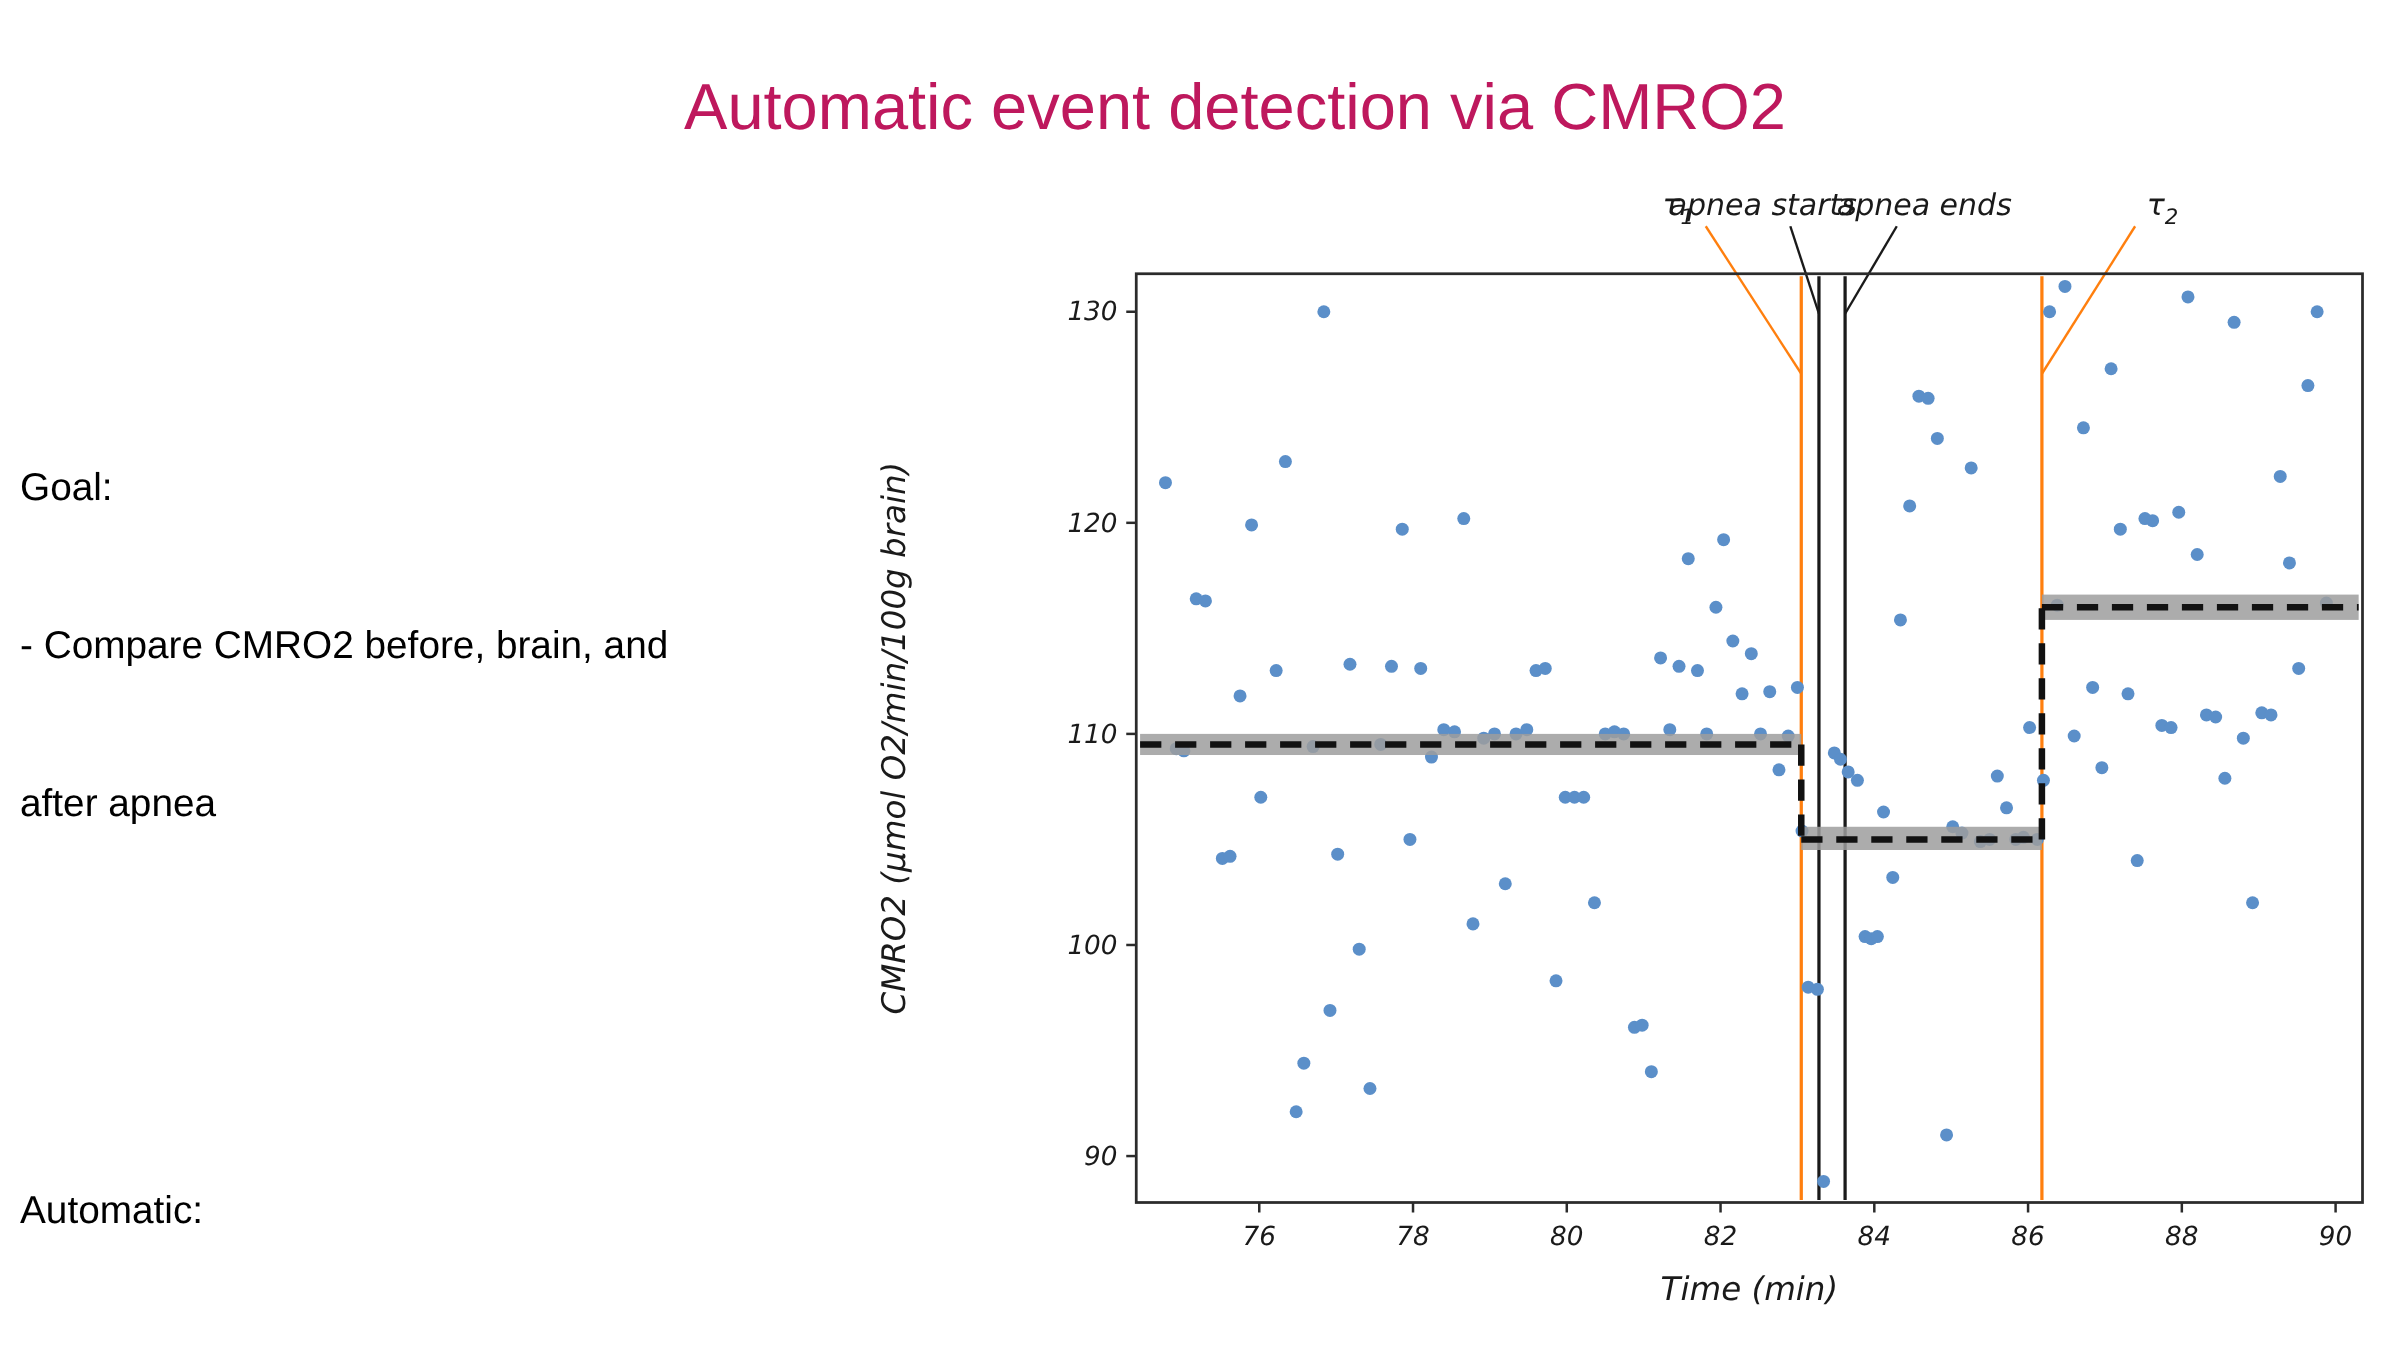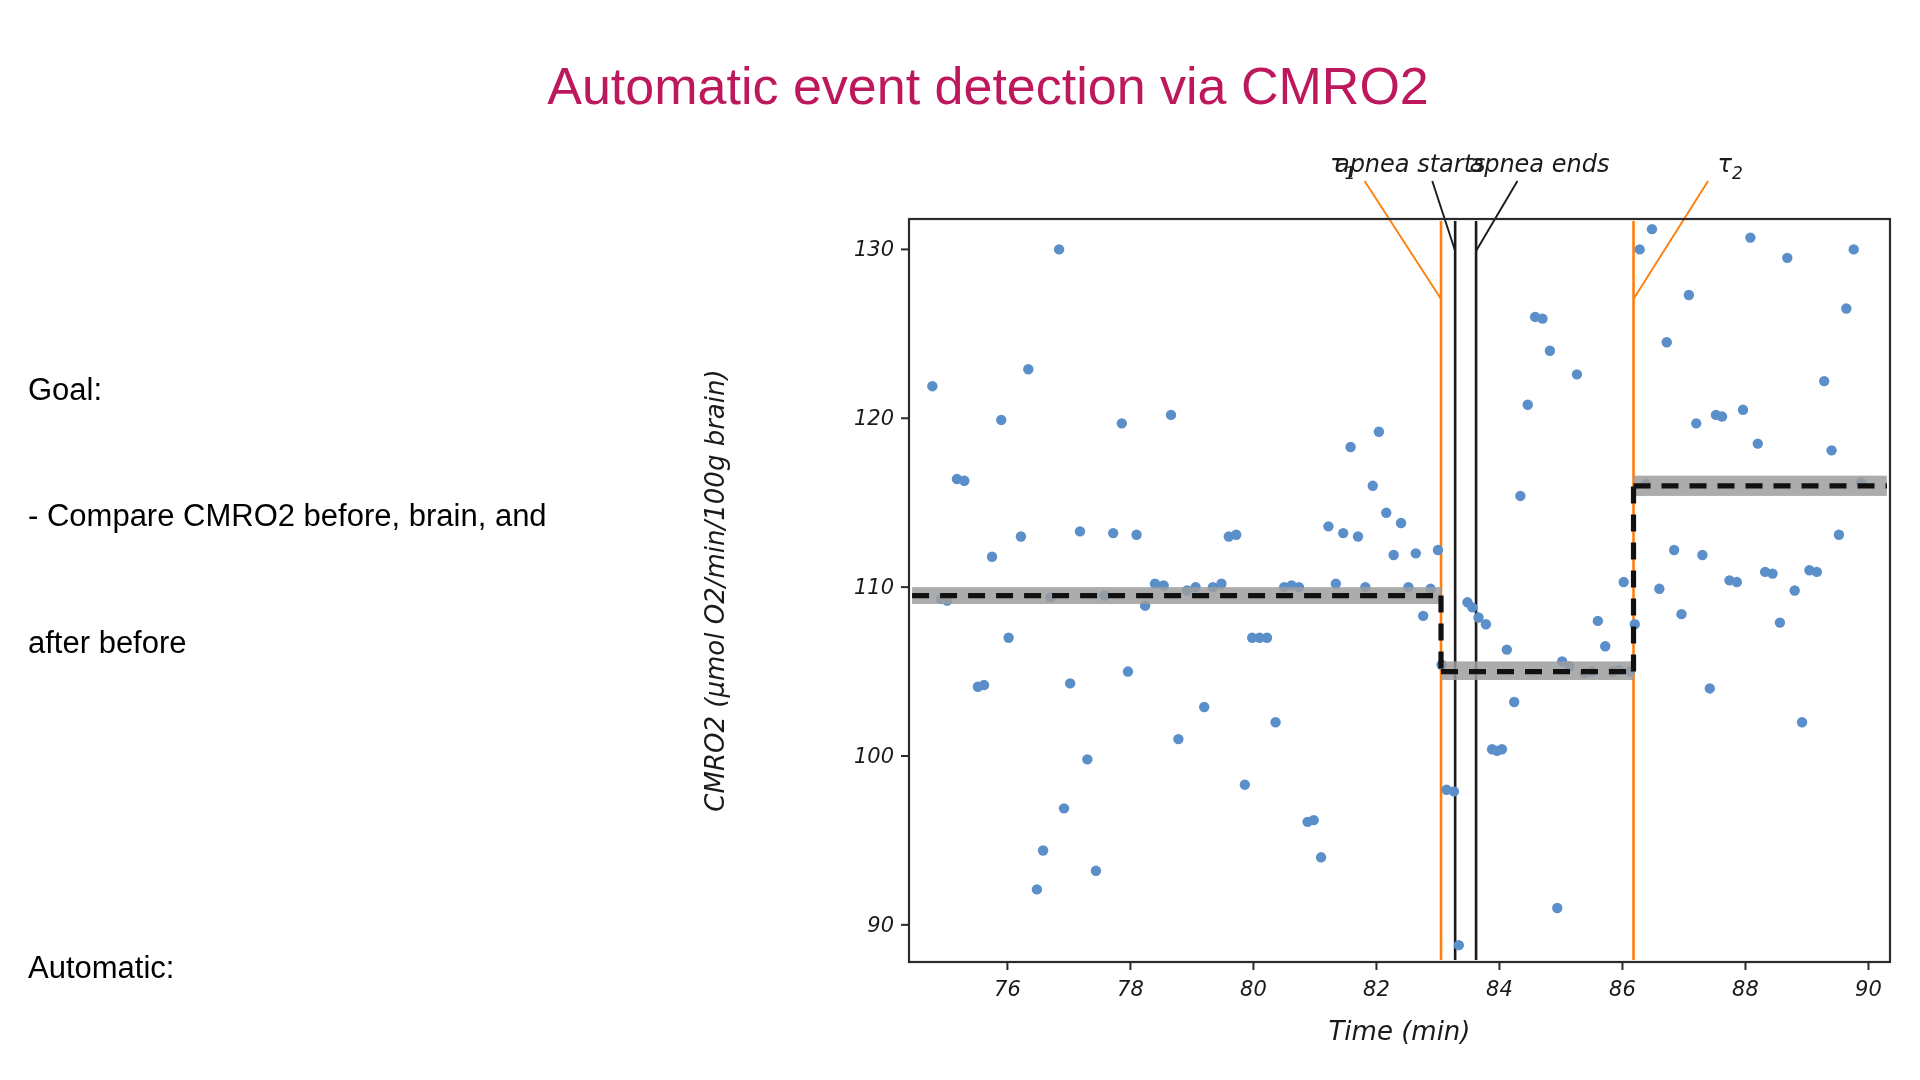--- a/index.html
+++ b/index.html
@@ -25,21 +25,21 @@
   }
   
   #body-text{
     position:absolute;
     left:16px;top:200px;width:660px;
     font-size:31px;
     line-height:1.36;
     color:#000;
     white-space:pre-wrap;
   }
-  #body-text .para{margin:0 0 30px 12px;}
+  #body-text .para{margin:0 0 30px 0;}
   #body-text .para:last-child{margin-bottom:0;}
   #body-text .ln{display:block;}
 
   
   #figure{
     position:absolute;
     left:660px;top:130px;
     width:1260px;height:950px;font-style:italic;
   }
   #figure svg{display:block;}
@@ -60,21 +60,21 @@
 </style>
 </head>
 <body>
 
 <div id="slide-title">Automatic event detection via CMRO2</div>
 
 <div id="body-text">
   <div class="para">
     <span class="ln">Goal:</span>
     <span class="ln">- Compare CMRO2 before, brain, and</span>
-    <span class="ln">after before</span>
+    <span class="ln">after apnea</span>
   </div>
   <div class="para">
     <span class="ln">Automatic:</span>
     <span class="ln">- Should we expect a time-lag for</span>
     
     
   </div>
 </div>
 
 <div id="figure">

